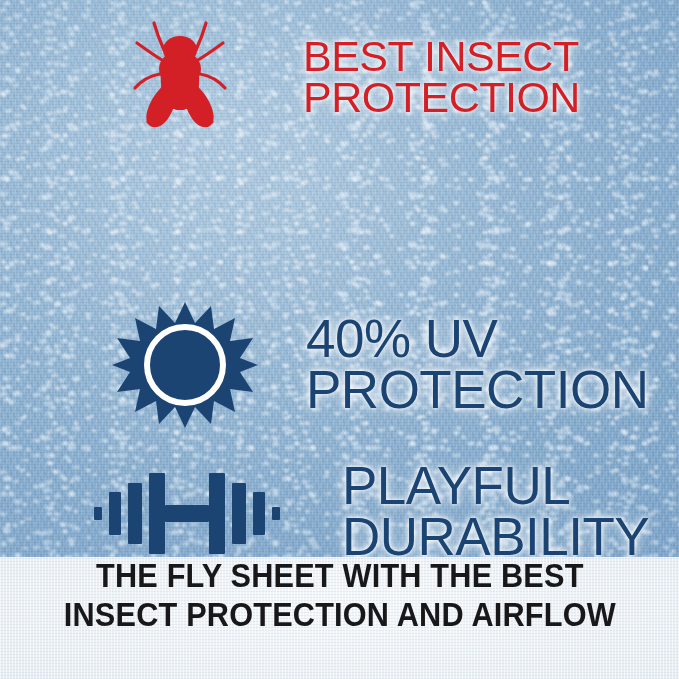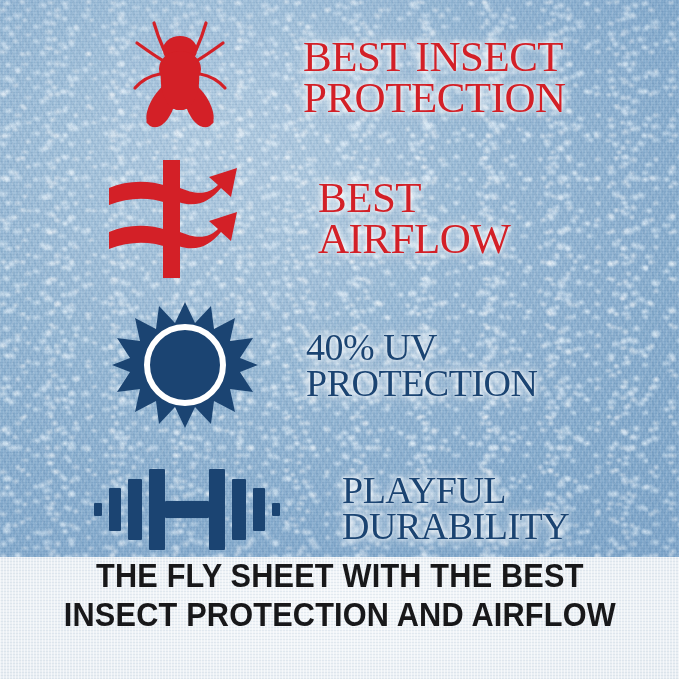--- a/index.html
+++ b/index.html
@@ -72,37 +72,37 @@
     pointer-events:none;
   }
 
   
   .features{position:absolute;left:0;top:0;width:679px;height:557px;}
   .feature{position:absolute;display:flex;align-items:center;}
 
   .icon-wrap{position:relative;flex:0 0 auto;display:flex;align-items:center;justify-content:center;}
 
   .label{
-    font-family:Liberation Serif, serif;
+    font-family:Liberation Sans, sans-serif;
     font-weight:400;
     letter-spacing:-0.5px;
     line-height:0.96;
     white-space:pre-line;
   }
   .label.red{
     color:#d32027;
     font-size:43px;
     text-shadow:
       0 0 4px rgba(255,255,255,.95),
       0 0 9px rgba(255,255,255,.85),
       0 0 15px rgba(255,255,255,.55);
   }
   .label.navy{
     color:#1b4472;
-    font-size:38px;
+    font-size:53px;
     text-shadow:
       0 0 4px rgba(255,255,255,.95),
       0 0 9px rgba(255,255,255,.85),
       0 0 15px rgba(255,255,255,.55);
   }
 
   
   #row-insect  {left:120px;top:16px;}
   #row-airflow {left:105px;top:158px;}
   #row-uv      {left:110px;top:300px;}
@@ -180,38 +180,20 @@
             <path d="M64,62 C76,66 89,80 93,96 C96,108 89,114 80,110 C70,105 64,88 62,74 Z"></path>
 
             <path d="M43,46 C43,32 77,32 77,46 C81,60 80,76 72,88 C66,96 54,96 48,88 C40,76 39,60 43,46 Z"></path>
           </g>
         </svg>
       </div>
       <div class="label red">BEST INSECT
 PROTECTION</div>
     </div>
 
-    <div class="feature" id="row-airflow">
-      <div class="icon-wrap">
-        <svg width="160" height="122" viewBox="0 0 160 122">
-
-          <rect x="58" y="2" width="17" height="118" fill="#d32027"></rect>
-
-          <path d="M4,30 C22,22 44,22 62,28 L62,45 C44,39 24,39 4,47 Z" fill="#d32027"></path>
-
-          <path d="M4,74 C22,66 44,66 62,72 L62,89 C44,83 24,83 4,91 Z" fill="#d32027"></path>
-
-          <path d="M73,44 C92,50 104,44 116,30 L126,39 L132,10 L104,19 L113,27 C104,36 92,38 73,29 Z" fill="#d32027"></path>
-
-          <path d="M73,88 C92,94 104,88 116,74 L126,83 L132,54 L104,63 L113,71 C104,80 92,82 73,73 Z" fill="#d32027"></path>
-        </svg>
-      </div>
-      <div class="label red">BEST
-AIRFLOW</div>
-    </div>
 
     <div class="feature" id="row-uv">
       <div class="icon-wrap">
         <svg width="150" height="130" viewBox="0 0 150 130">
 
           <polygon fill="#1b4472" points="
             75,2 85,23 101,6 104,29 125,18 120,41 143,38 130,58
             148,65 130,72 143,92 120,89 125,112 104,101 101,124
             85,107 75,128 65,107 49,124 46,101 25,112 30,89
             7,92 20,72 2,65 20,58 7,38 30,41 25,18 46,29 49,6 65,23"></polygon>

